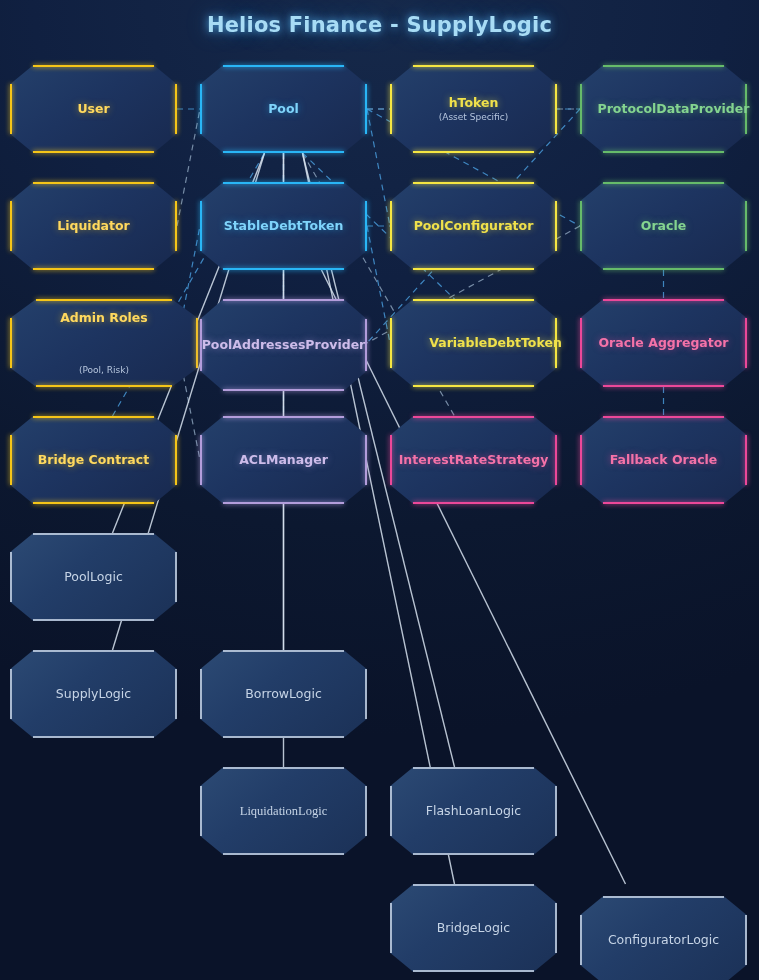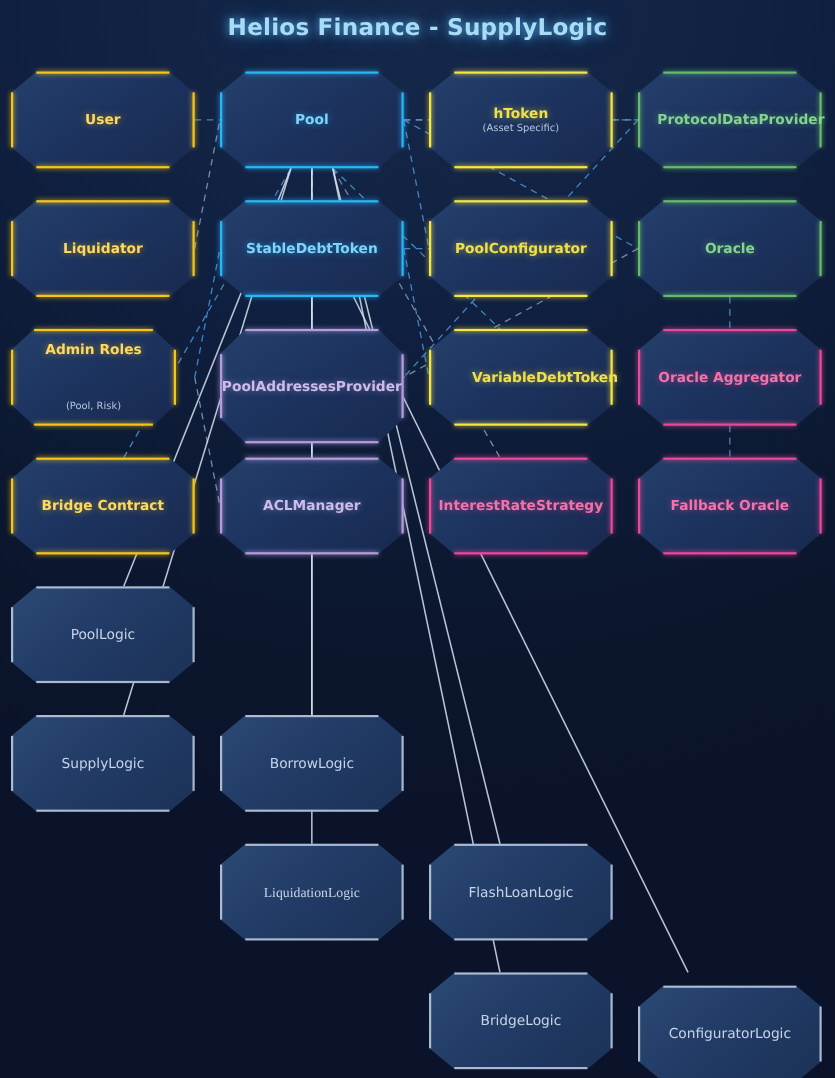--- a/index.html
+++ b/index.html
@@ -143,30 +143,30 @@
         <div class="lbl" style="color: rgb(240, 225, 75); text-shadow: rgba(245, 230, 66, 0.533) 0px 0px 7px;">PoolConfigurator</div>
       </div>
       <div class="node" style="left: 580px; top: 182px; width: 167px; height: 88px;">
         <div class="oct"></div>
         <div class="bar t" style="background: rgb(102, 187, 106); box-shadow: rgb(102, 187, 106) 0px 0px 5px;"></div>
         <div class="bar b" style="background: rgb(102, 187, 106); box-shadow: rgb(102, 187, 106) 0px 0px 5px;"></div>
         <div class="bar l" style="background: rgb(102, 187, 106); box-shadow: rgb(102, 187, 106) 0px 0px 5px;"></div>
         <div class="bar r" style="background: rgb(102, 187, 106); box-shadow: rgb(102, 187, 106) 0px 0px 5px;"></div>
         <div class="lbl" style="color: rgb(132, 212, 144); text-shadow: rgba(102, 187, 106, 0.533) 0px 0px 7px;">Oracle</div>
       </div>
-      <div class="node" style="left: 10px; top: 299px; width: 150px; height: 88px; gap: 37px;">
+      <div class="node" style="left: 10px; top: 299px; width: 188px; height: 88px; gap: 37px;">
         <div class="oct"></div>
         <div class="bar t" style="background: rgb(245, 197, 24); box-shadow: rgb(245, 197, 24) 0px 0px 5px;"></div>
         <div class="bar b" style="background: rgb(245, 197, 24); box-shadow: rgb(245, 197, 24) 0px 0px 5px;"></div>
         <div class="bar l" style="background: rgb(245, 197, 24); box-shadow: rgb(245, 197, 24) 0px 0px 5px;"></div>
         <div class="bar r" style="background: rgb(245, 197, 24); box-shadow: rgb(245, 197, 24) 0px 0px 5px;"></div>
         <div class="lbl" style="color: rgb(255, 217, 94); text-shadow: rgba(245, 197, 24, 0.533) 0px 0px 7px;">Admin Roles</div>
         <div class="sub">(Pool, Risk)</div>
       </div>
-      <div class="node" style="left: 200px; top: 299px; width: 167px; height: 104px;">
+      <div class="node" style="left: 200px; top: 299px; width: 167px; height: 92px;">
         <div class="oct"></div>
         <div class="bar t" style="background: rgb(179, 157, 219); box-shadow: rgb(179, 157, 219) 0px 0px 5px;"></div>
         <div class="bar b" style="background: rgb(179, 157, 219); box-shadow: rgb(179, 157, 219) 0px 0px 5px;"></div>
         <div class="bar l" style="background: rgb(179, 157, 219); box-shadow: rgb(179, 157, 219) 0px 0px 5px;"></div>
         <div class="bar r" style="background: rgb(179, 157, 219); box-shadow: rgb(179, 157, 219) 0px 0px 5px;"></div>
         <div class="lbl" style="color: rgb(205, 188, 234); text-shadow: rgba(179, 157, 219, 0.533) 0px 0px 7px;">PoolAddressesProvider</div>
       </div>
       <div class="node" style="left: 390px; top: 299px; width: 167px; height: 88px; padding-left: 44px;">
         <div class="oct"></div>
         <div class="bar t" style="background: rgb(245, 230, 66); box-shadow: rgb(245, 230, 66) 0px 0px 5px;"></div>

